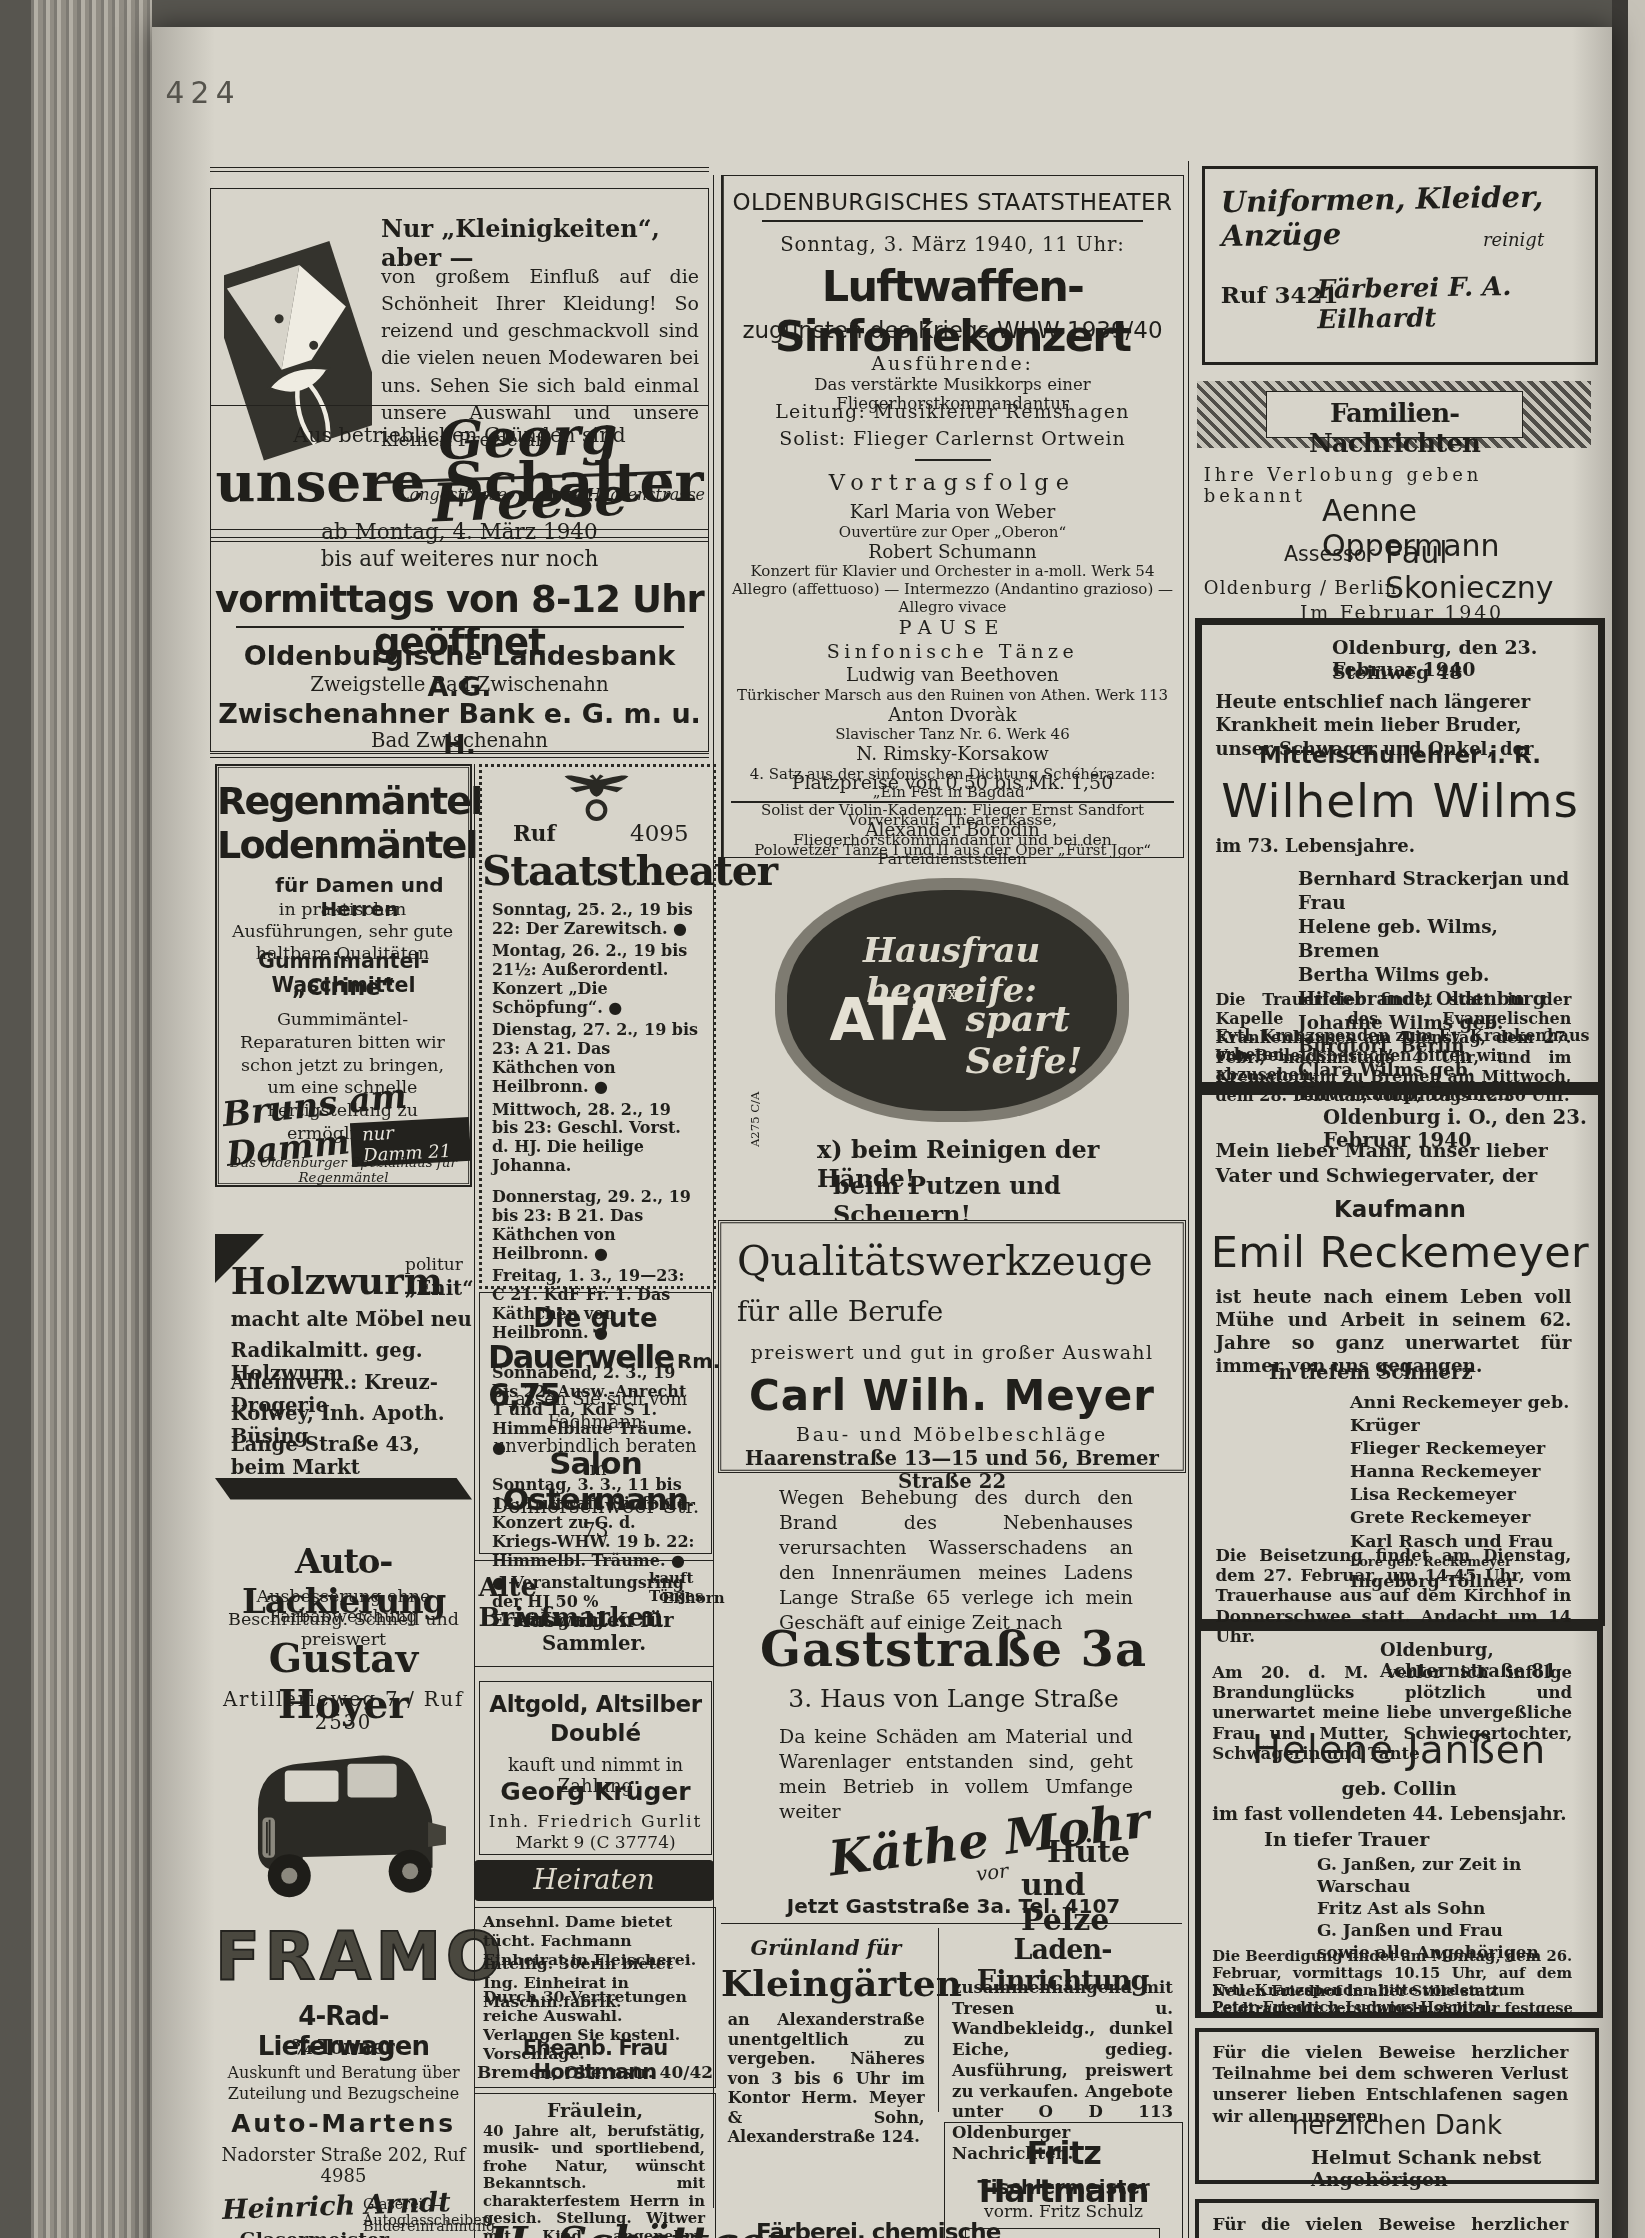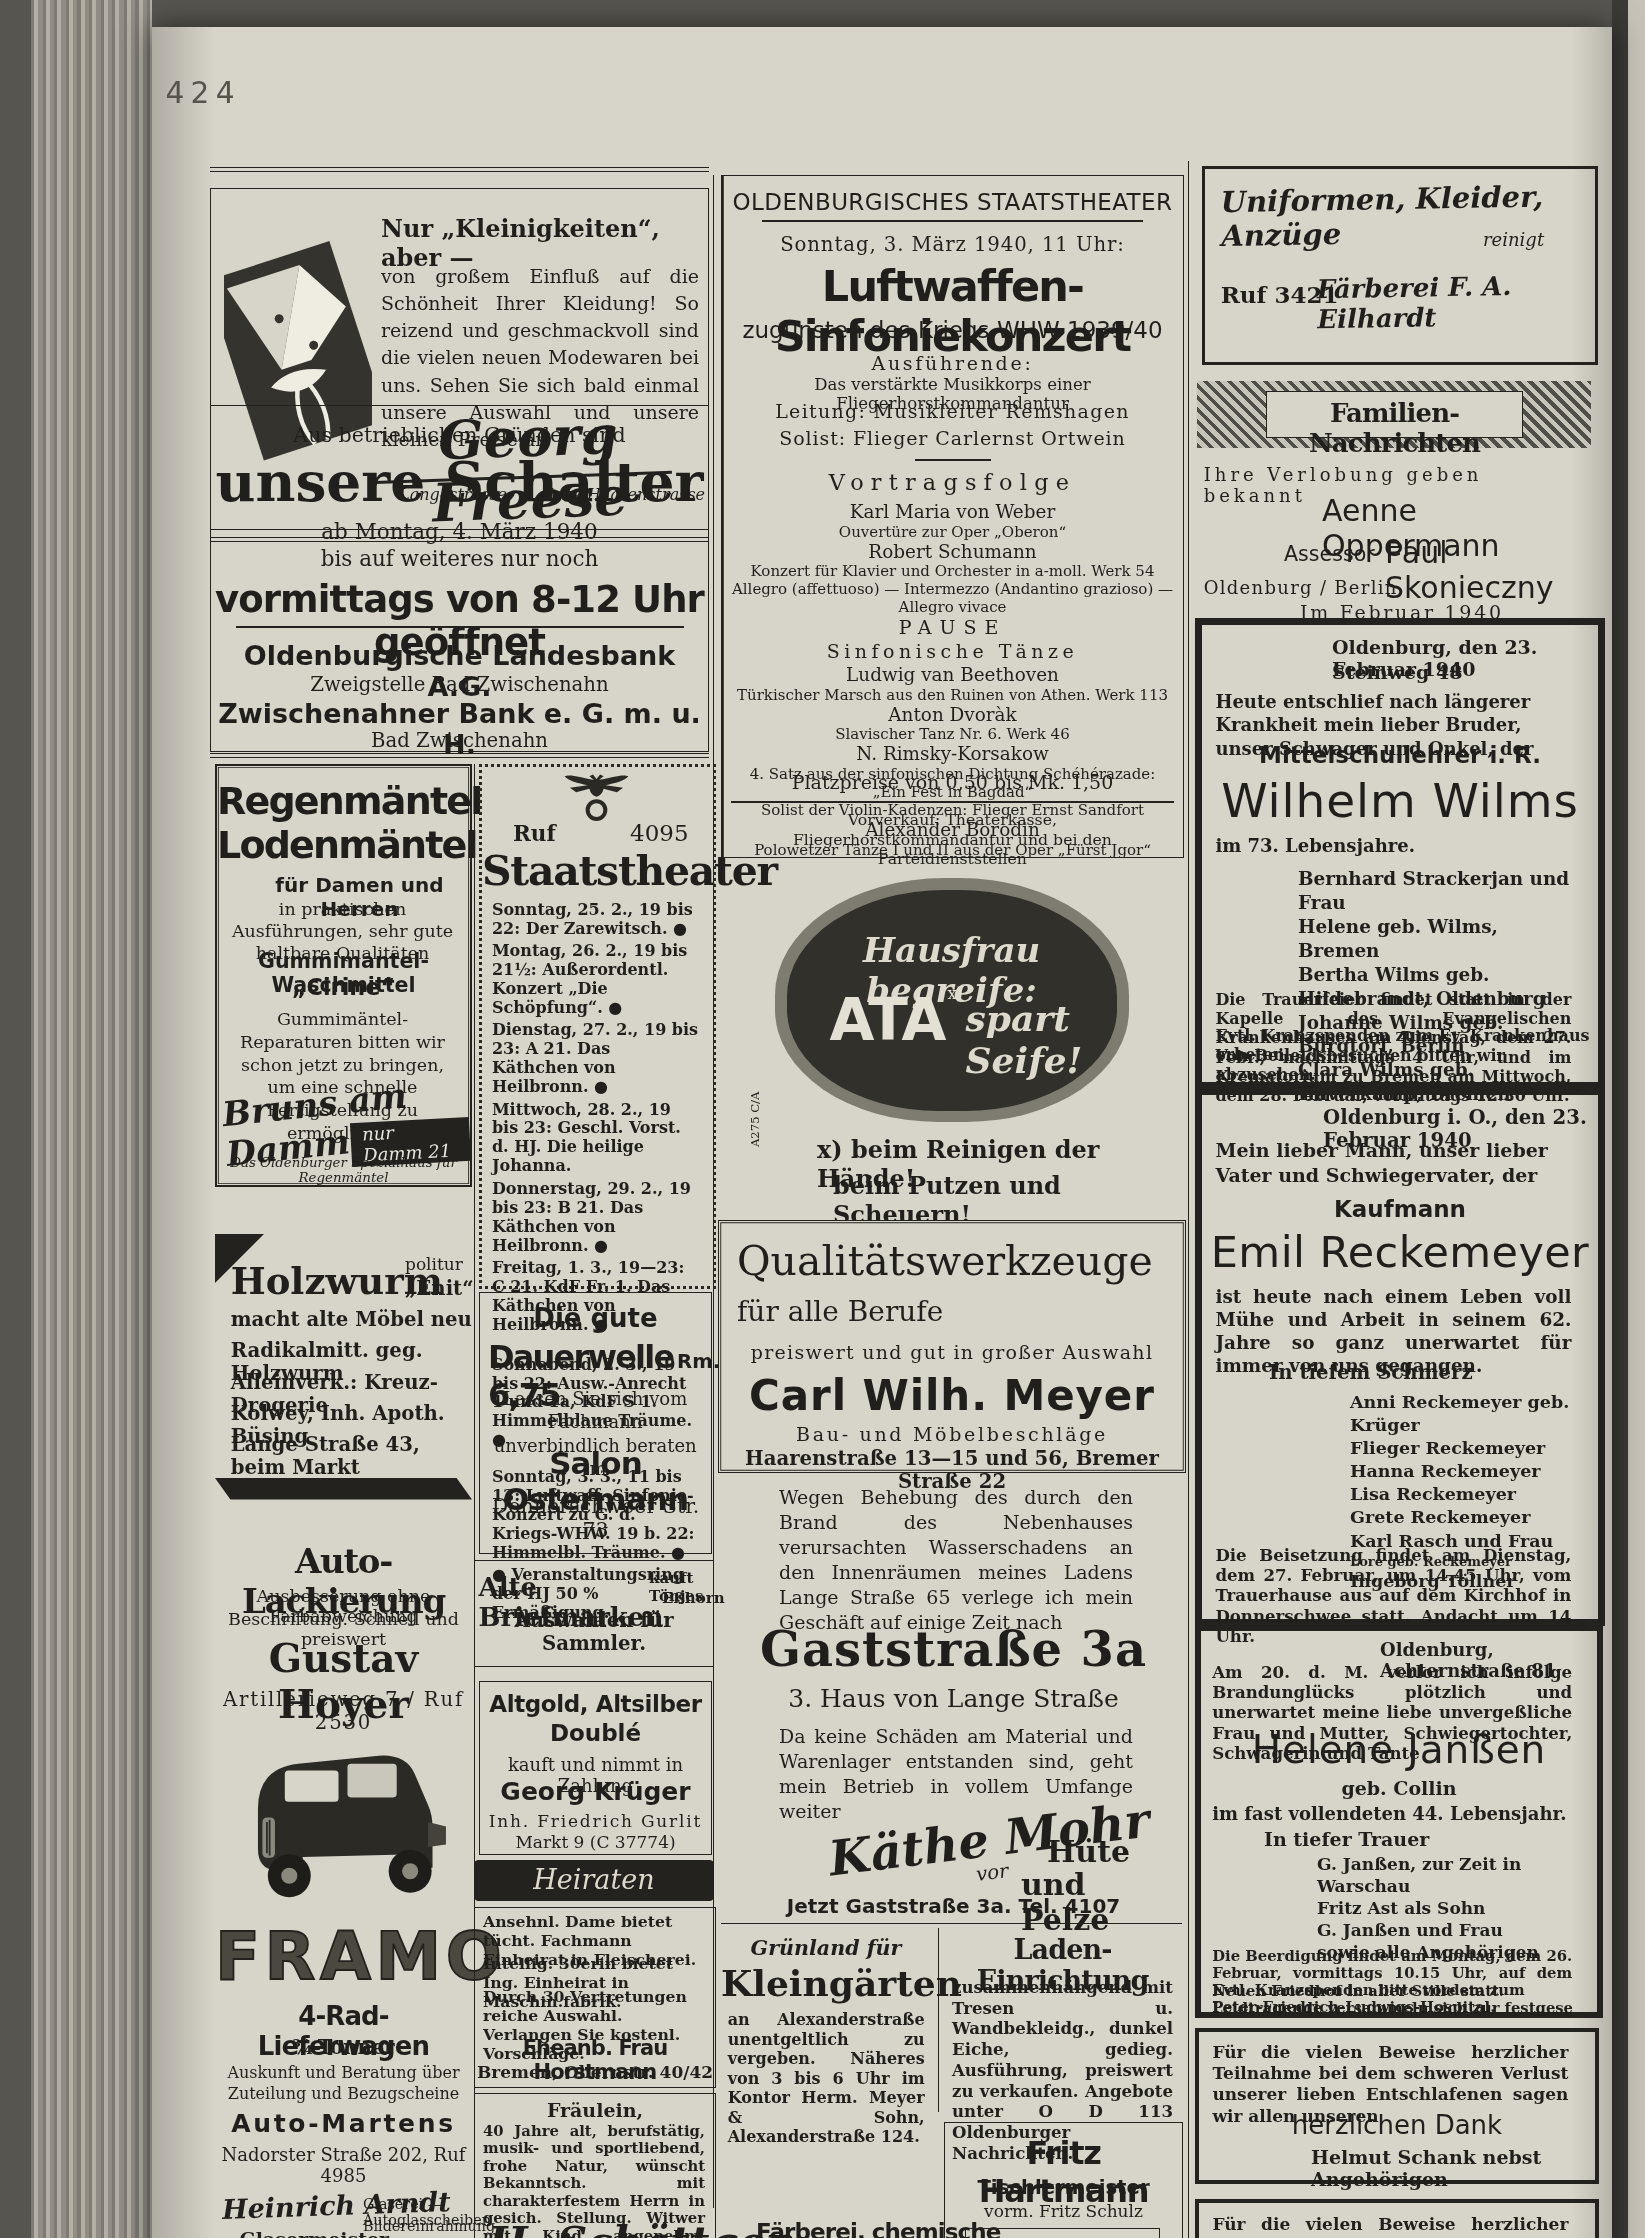--- a/index.html
+++ b/index.html
@@ -96,21 +96,21 @@
       <path d="M75 18 l8 -10 8 4 -10 8 c30 -6 55 -14 66 -8 -8 10 -30 16 -52 20 l40 6 -14 10 -30 -8 c-2 10 -8 16 -16 18 -8 -2 -14 -8 -16 -18 l-30 8 -14 -10 40 -6 C33 28 11 22 3 12 c11 -6 36 2 66 8 l-10 -8 8 -4 z" fill="#2a2924"></path>
       <circle cx="75" cy="88" r="20" fill="none" stroke="#2a2924" stroke-width="9"></circle>
     </svg>
     <div class="a frak" style="left:31px;top:54px;font-size:21.5px">Ruf</div>
     <div class="a ser" style="left:148px;top:53px;font-size:23px">4095</div>
     <div class="a frak c" style="left:0;top:80px;width:100%;font-size:41px;letter-spacing:-1.3px">Staatstheater</div>
     <div class="a" style="left:9.9px;top:134px;width:210px">
       <div class="frak" style="font-size:16px;line-height:1.18;margin-bottom:3.6px">Sonntag, 25. 2., 19 bis 22: Der Zarewitsch. ●</div>
       <div class="frak" style="font-size:16px;line-height:1.18;margin-bottom:3.6px">Montag, 26. 2., 19 bis 21½: Außerordentl. Konzert „Die Schöpfung“. ●</div>
       <div class="frak" style="font-size:16px;line-height:1.18;margin-bottom:3.6px">Dienstag, 27. 2., 19 bis 23: A 21. Das Käthchen von Heilbronn. ●</div>
-      <div class="frak" style="font-size:16px;line-height:1.18;margin-bottom:4px">Mittwoch, 28. 2., 19 bis 23: Geschl. Vorst. d. HJ. Die heilige Johanna.</div>
+      <div class="frak" style="font-size:16px;line-height:1.18;margin-bottom:12px">Mittwoch, 28. 2., 19 bis 23: Geschl. Vorst. d. HJ. Die heilige Johanna.</div>
       <div class="frak" style="font-size:16px;line-height:1.18;margin-bottom:3.6px">Donnerstag, 29. 2., 19 bis 23: B 21. Das Käthchen von Heilbronn. ●</div>
       <div class="frak" style="font-size:16px;line-height:1.18;margin-bottom:21px">Freitag, 1. 3., 19—23: C 21. KdF Fr. 1. Das Käthchen von Heilbronn. ●</div>
       <div class="frak" style="font-size:16px;line-height:1.18;margin-bottom:18px">Sonnabend, 2. 3., 19 bis 22: Ausw.-Anrecht 1 und 1a, KdF S 1. Himmelblaue Träume. ●</div>
       <div class="frak" style="font-size:16px;line-height:1.18;margin-bottom:3.6px">Sonntag, 3. 3., 11 bis 13: Luftwaff.-Sinfonie-Konzert zu G. d. Kriegs-WHW. 19 b. 22: Himmelbl. Träume. ●</div>
       <div class="frak" style="font-size:16px;line-height:1.18">● Veranstaltungsring der HJ 50 % Ermäßigung.</div>
     </div>
   </div>
 
   <div class="a" style="left:63px;top:1207px;width:257px;height:269px">
     <div class="a" style="left:0;top:0;width:49px;height:49px;background:#23221e;clip-path:polygon(0 0,100% 0,0 100%)"></div>

